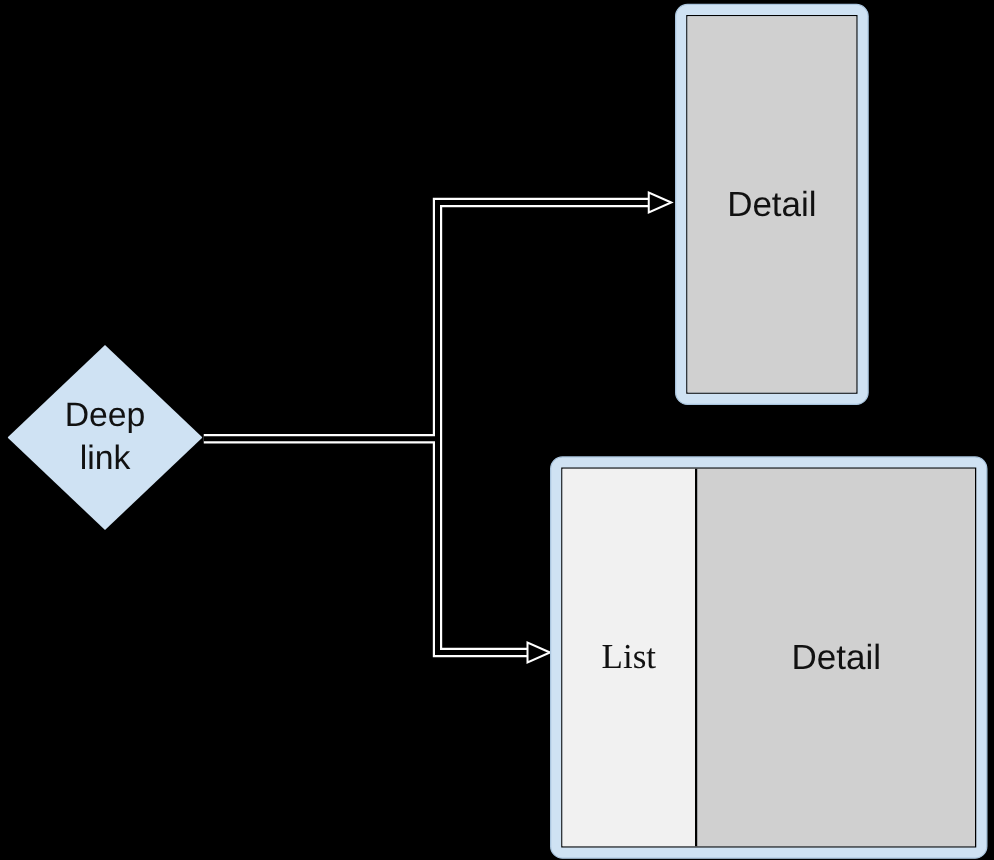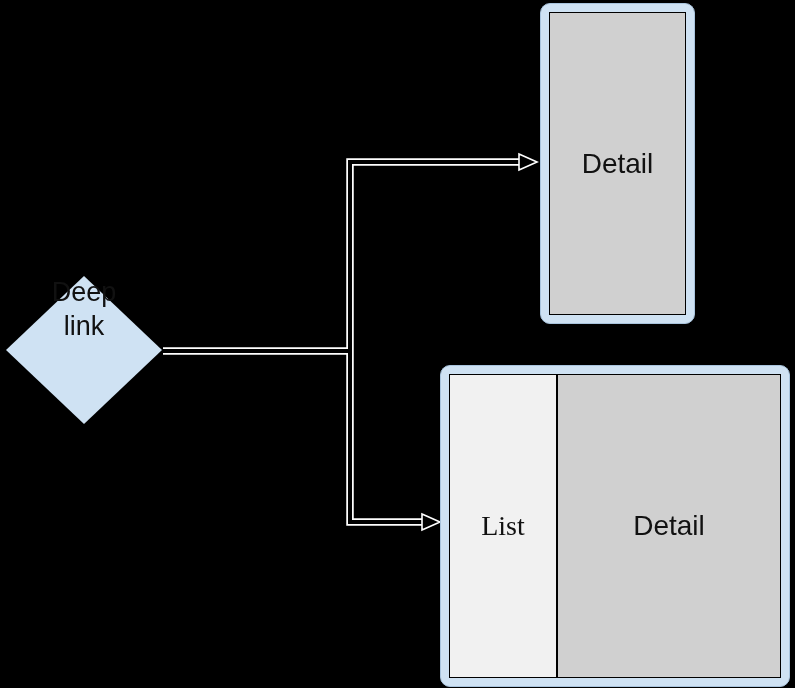--- a/index.html
+++ b/index.html
@@ -40,21 +40,21 @@
     stroke-width: 1.6;
     stroke-linejoin: miter;
   }
   .diamond {
     position: absolute;
     left: 6px;
     top: 276px;
     width: 156px;
     height: 148px;
     display: flex;
-    align-items: flex-start;
+    align-items: center;
     justify-content: center;
   }
   .diamond-shape {
     position: absolute;
     inset: 0;
     background: var(--node-fill, #cfe2f3);
     clip-path: polygon(50% 0, 100% 50%, 50% 100%, 0 50%);
   }
   .diamond-label {
     position: relative;

